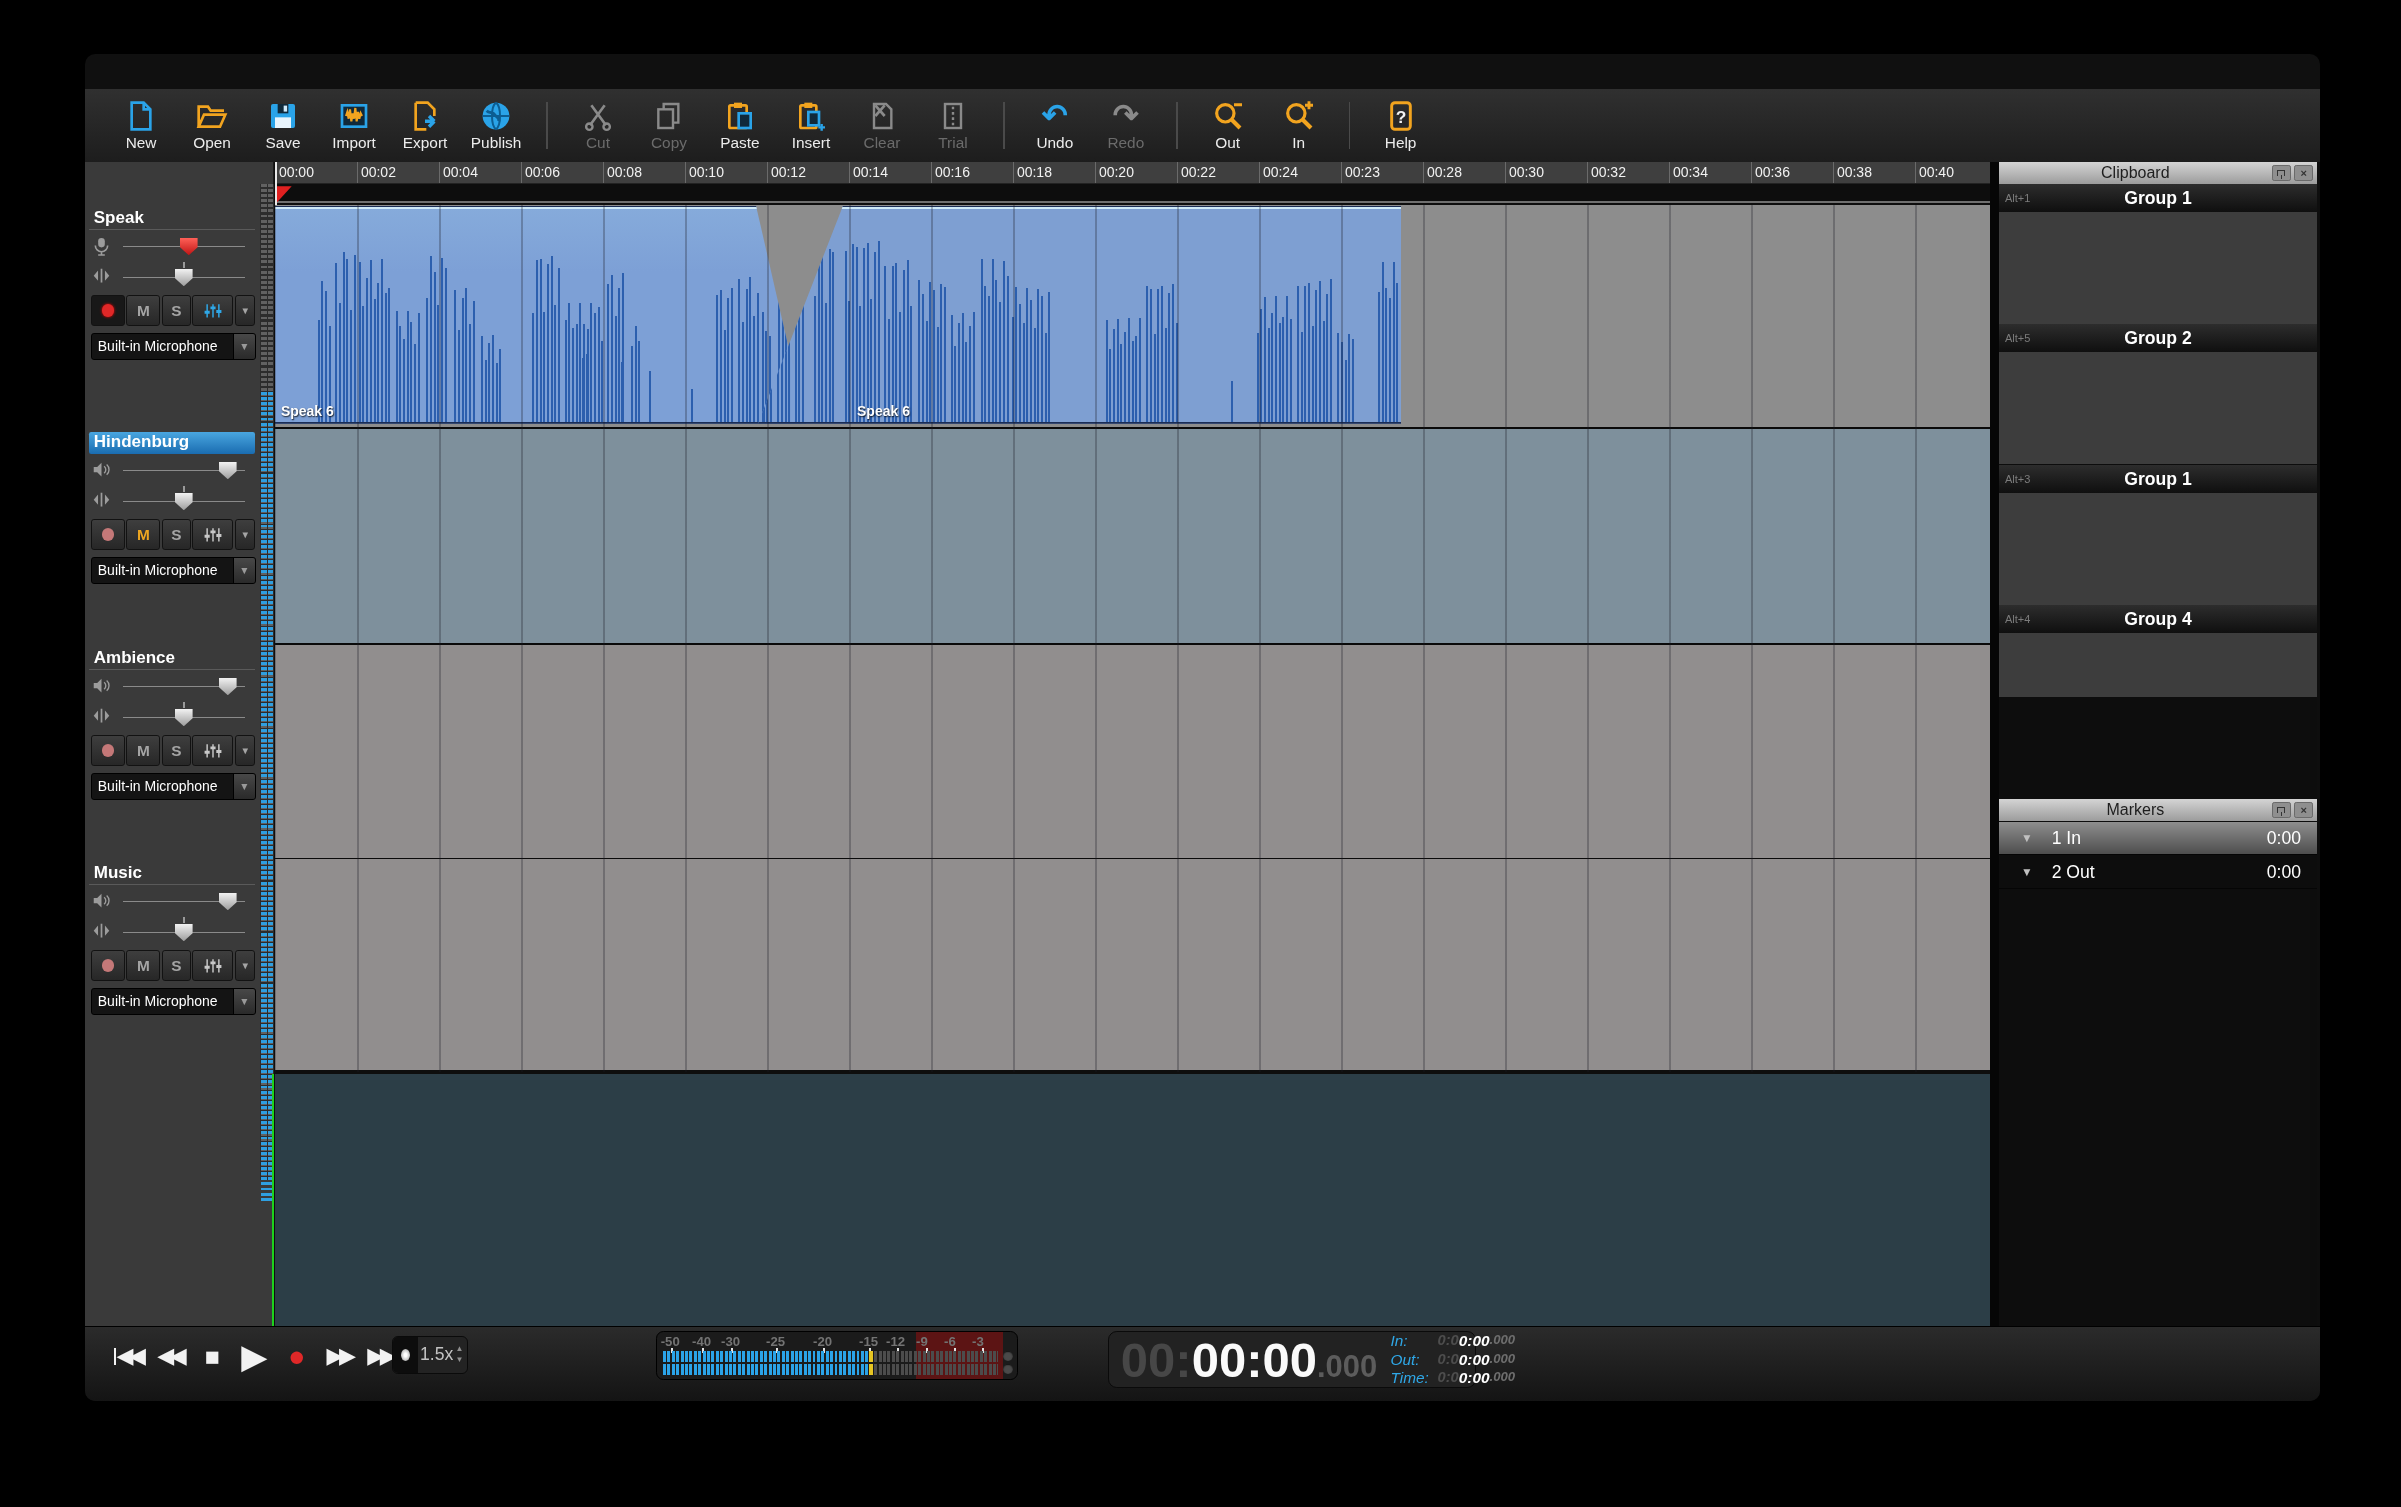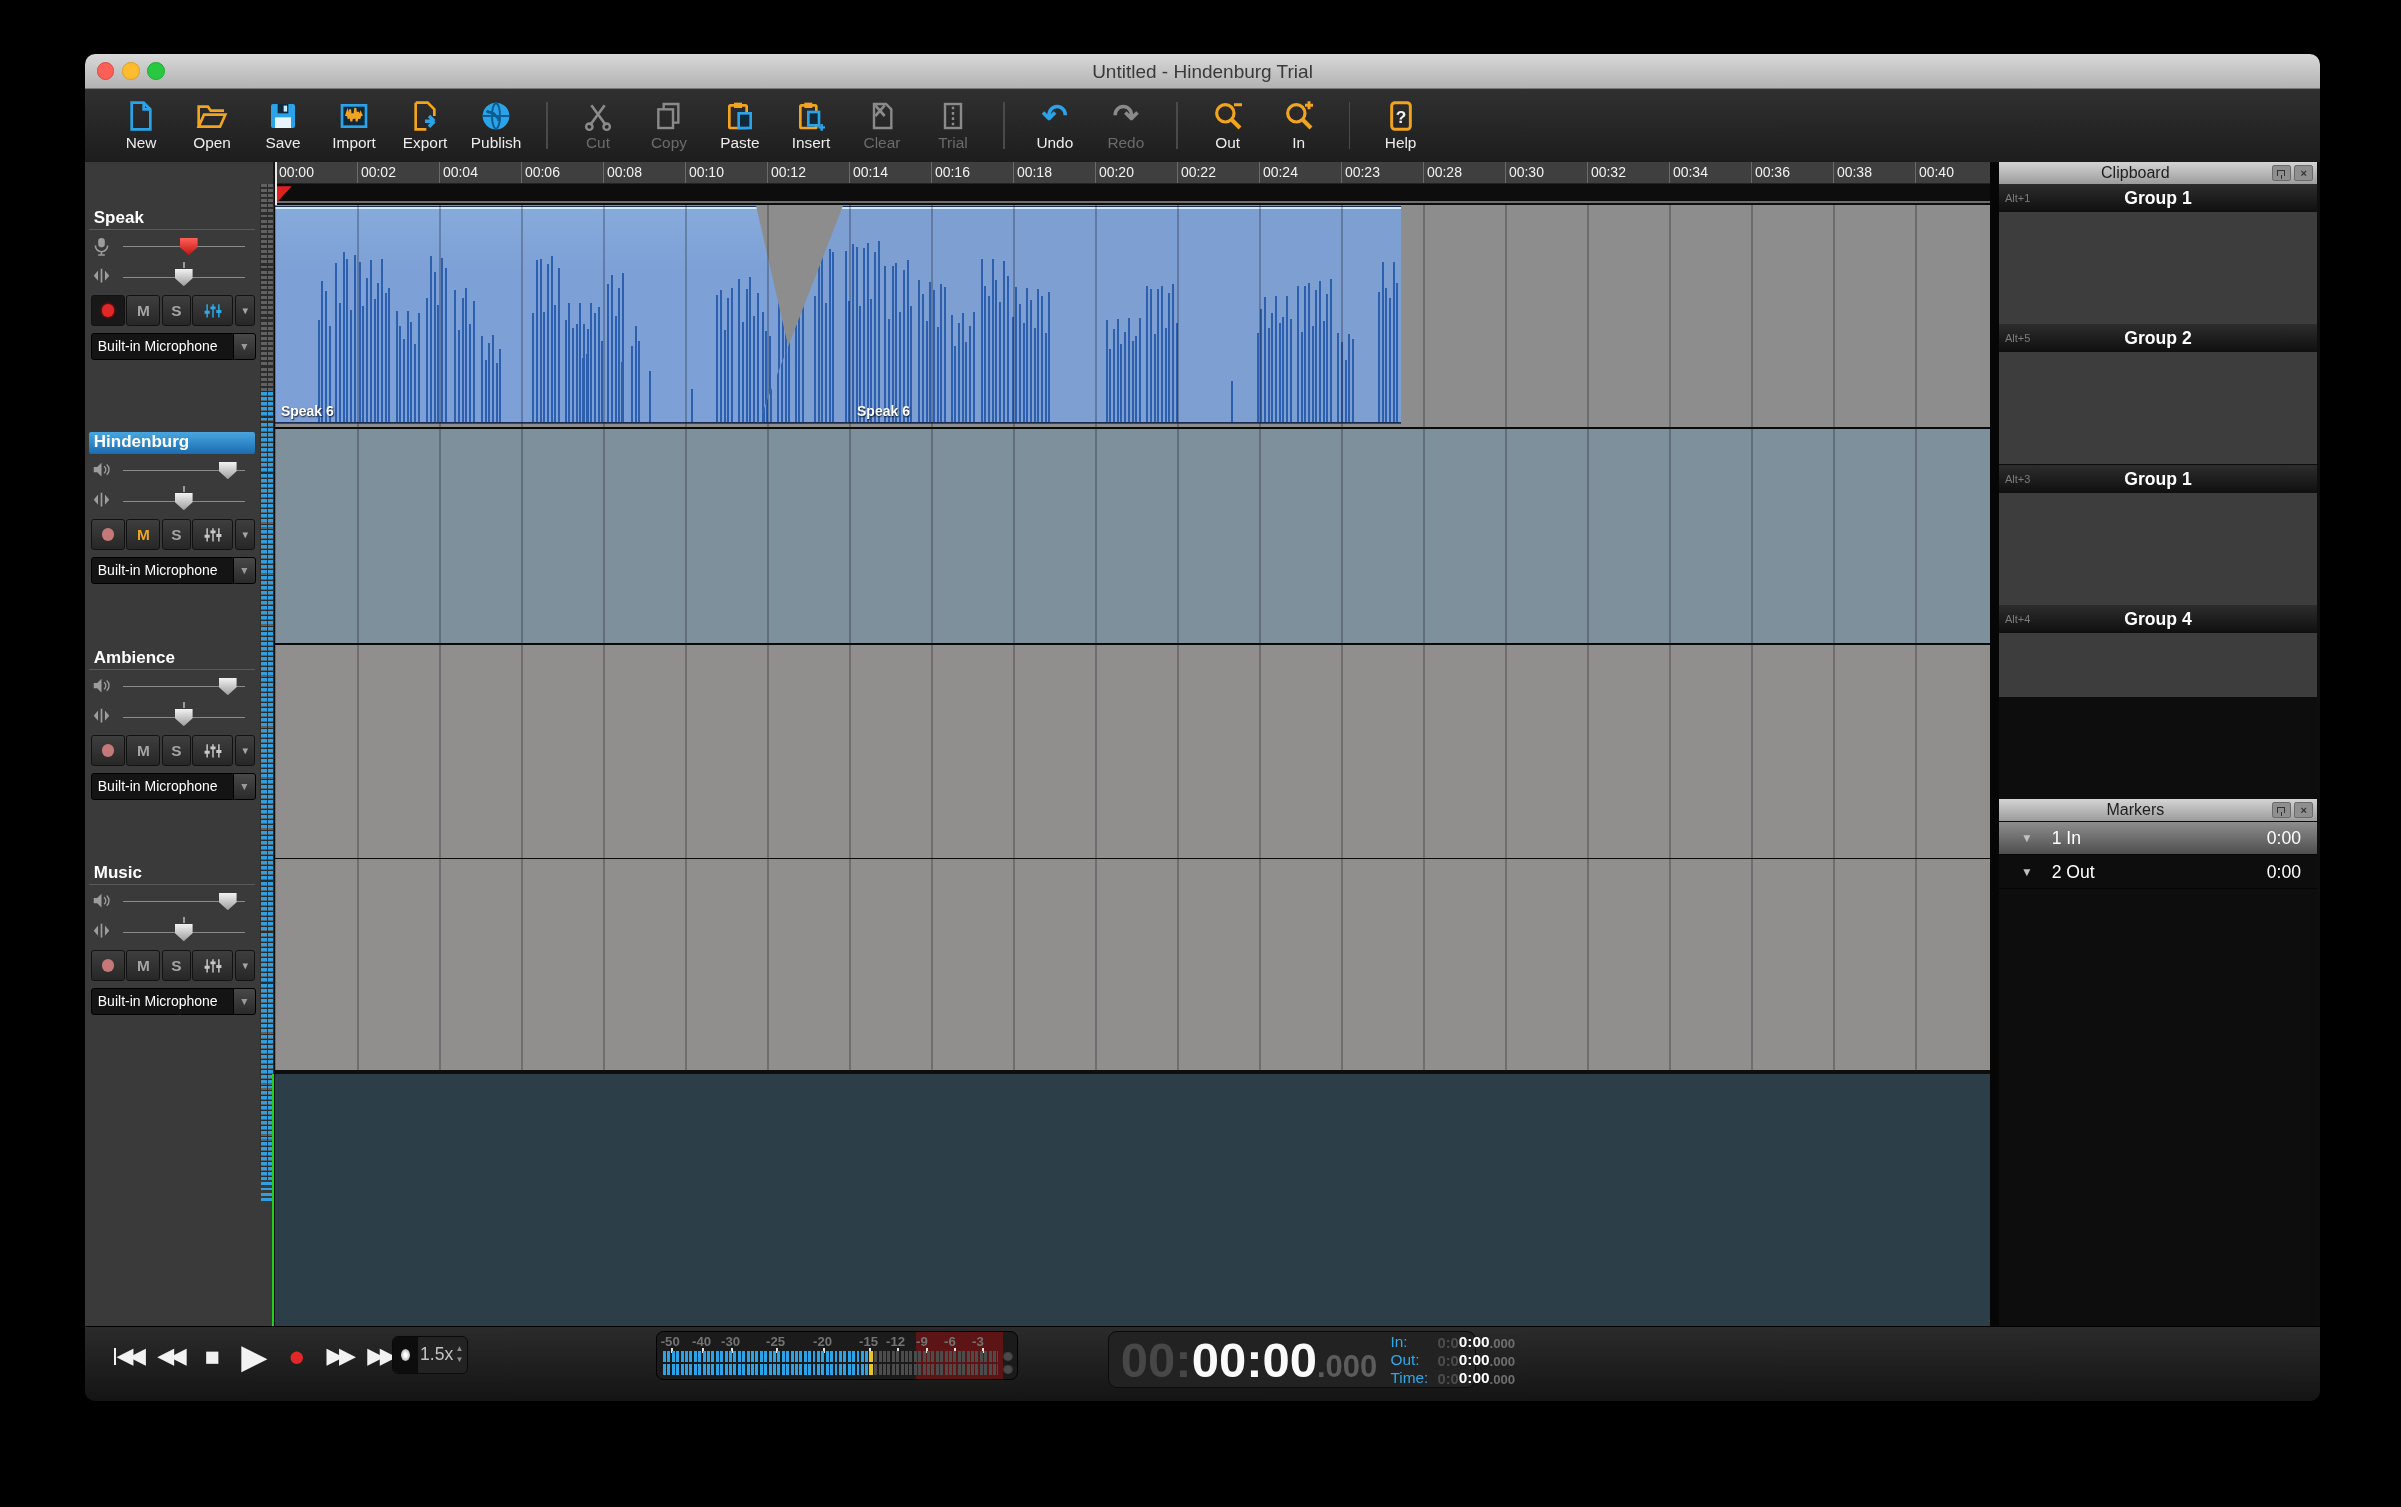--- a/index.html
+++ b/index.html
@@ -115,36 +115,30 @@
      background:repeating-linear-gradient(90deg,var(--mblue) 0 2.9px,rgba(0,0,0,0) 2.9px 4.4px);}
   .ledyellow{position:absolute;top:0;width:3.7px;height:100%;background:var(--myellow);}
   .clipled{position:absolute;left:346px;width:9.6px;height:9.6px;border-radius:50%;background:#4a4a4a;box-shadow:inset 0 0.7px 1.5px #000;}
   
   #timepanel{position:absolute;left:1023px;top:4.4px;width:368px;height:57px;background:#222;border:0.7px solid #0a0a0a;border-radius:8.8px;display:flex;align-items:center;padding:0 11.8px;}
   #bigtime{display:flex;align-items:baseline;font-weight:bold;}
   .dimbig{font-size:49px;color:#474747;}
   .brightbig{font-size:49px;color:#fafafa;}
   .msbig{font-size:31px;color:#5c5c5c;}
   #iotblock{margin-left:13.2px;display:flex;flex-direction:column;}
-  .iorow{display:flex;align-items:flex-end;height:18.4px;}
+  .iorow{display:flex;align-items:flex-start;height:18.4px;font-style:italic;}
   .iolabel{color:var(--tblue);font-size:15.4px;width:47px;}
   .iodim{color:#4d4d4d;font-size:14.7px;font-weight:bold;}
   .iobright{color:#fff;font-size:15.4px;font-weight:bold;}
   .ioms{color:#6e6e6e;font-size:13.2px;font-weight:bold;}
 </style>
 </head>
 <body>
 
 <div id="window">
-  <div id="titlebar">
-    <span class="tl" style="left:11.8px;background:#ff5f57;border:0.7px solid #d94a43;"></span>
-    <span class="tl" style="left:37px;background:#febc2e;border:0.7px solid #d9a022;"></span>
-    <span class="tl" style="left:62px;background:#28c840;border:0.7px solid #1faa34;"></span>
-    <div id="title">Untitled - Hindenburg Trial</div>
-  </div>
 
   <div id="toolbar">
       <div class="tbgroup">
         <div class="tbitem">
           <div class="tbicon">
             <svg viewBox="0 0 24 24">
               <path d="M5 2h9l5 5v15H5z" fill="none" stroke="#2aa3e8" stroke-width="2"></path>
               <path d="M14 2v5h5" fill="none" stroke="#2aa3e8" stroke-width="2"></path>
             </svg>
           </div>

